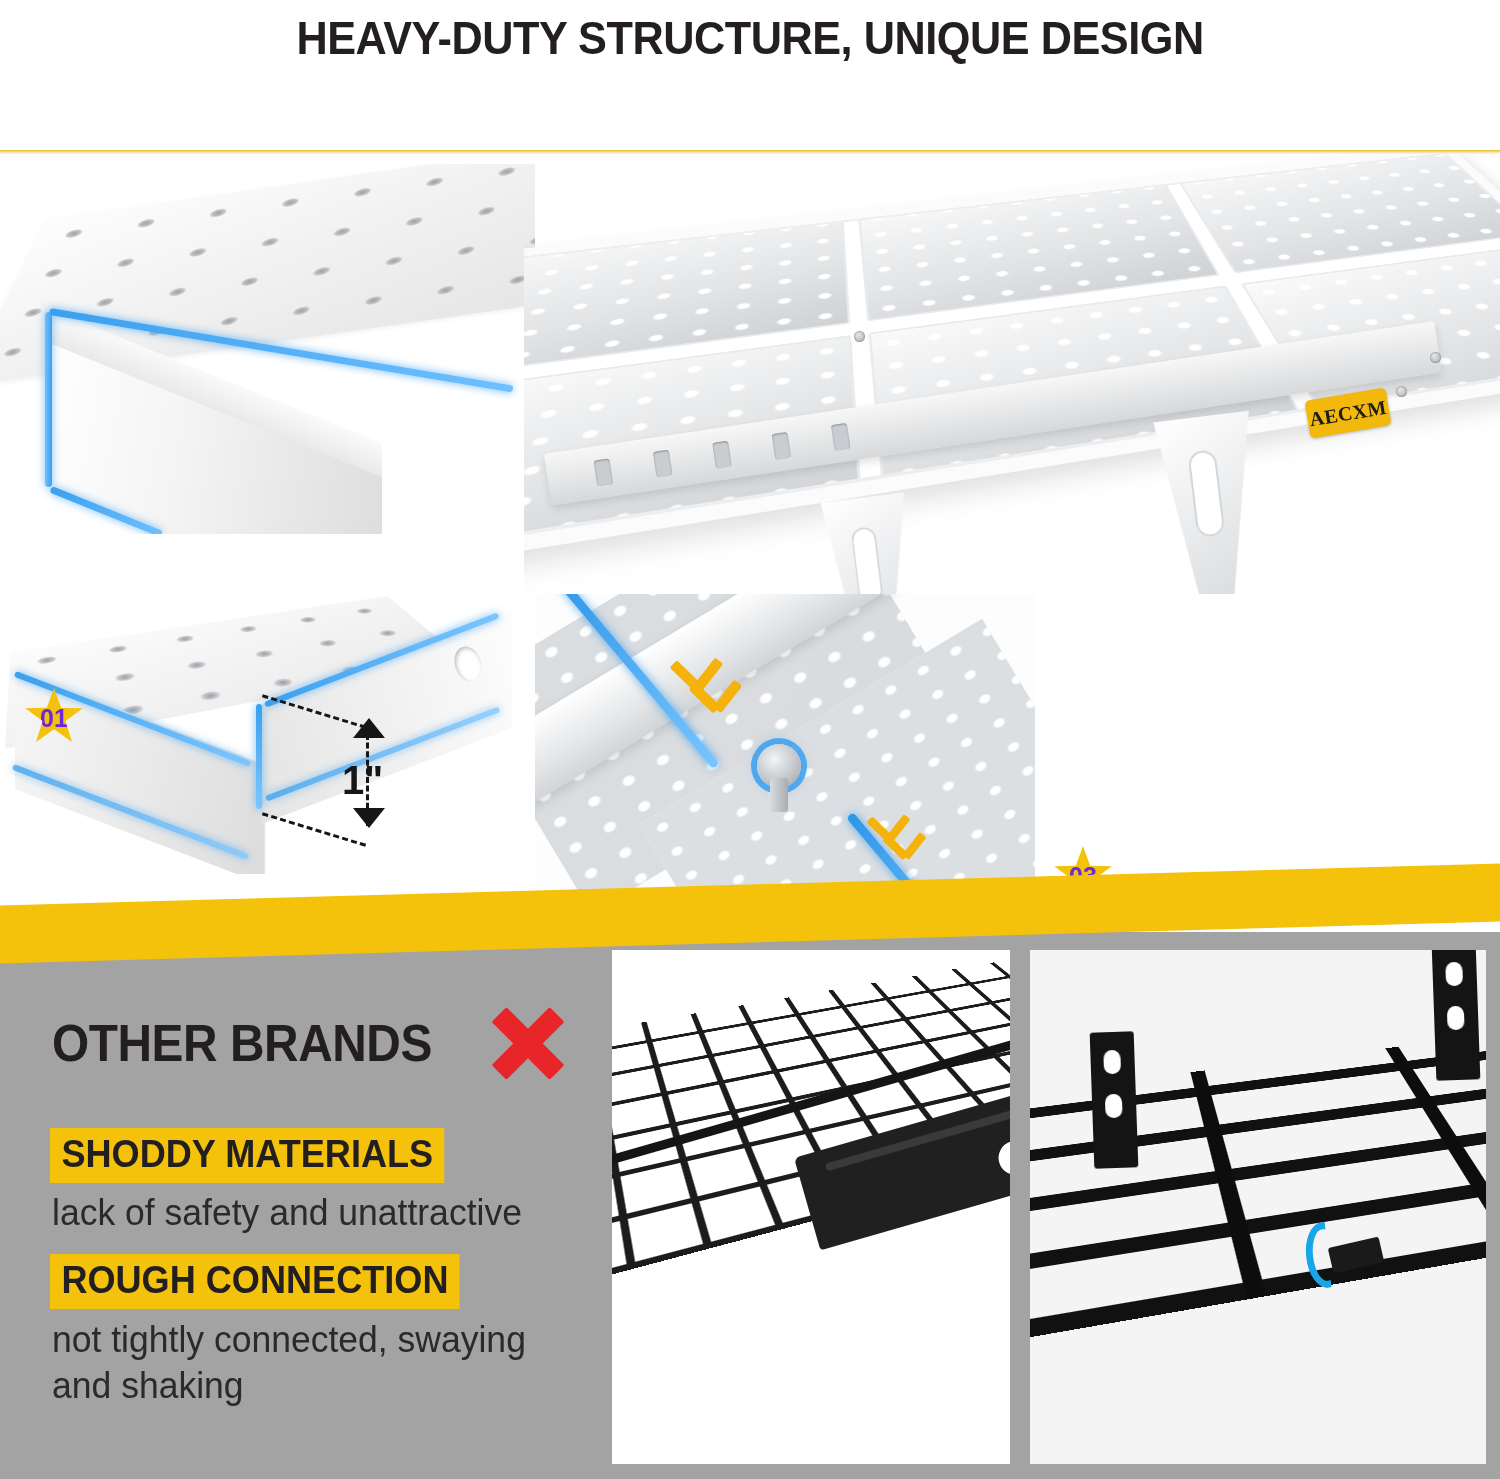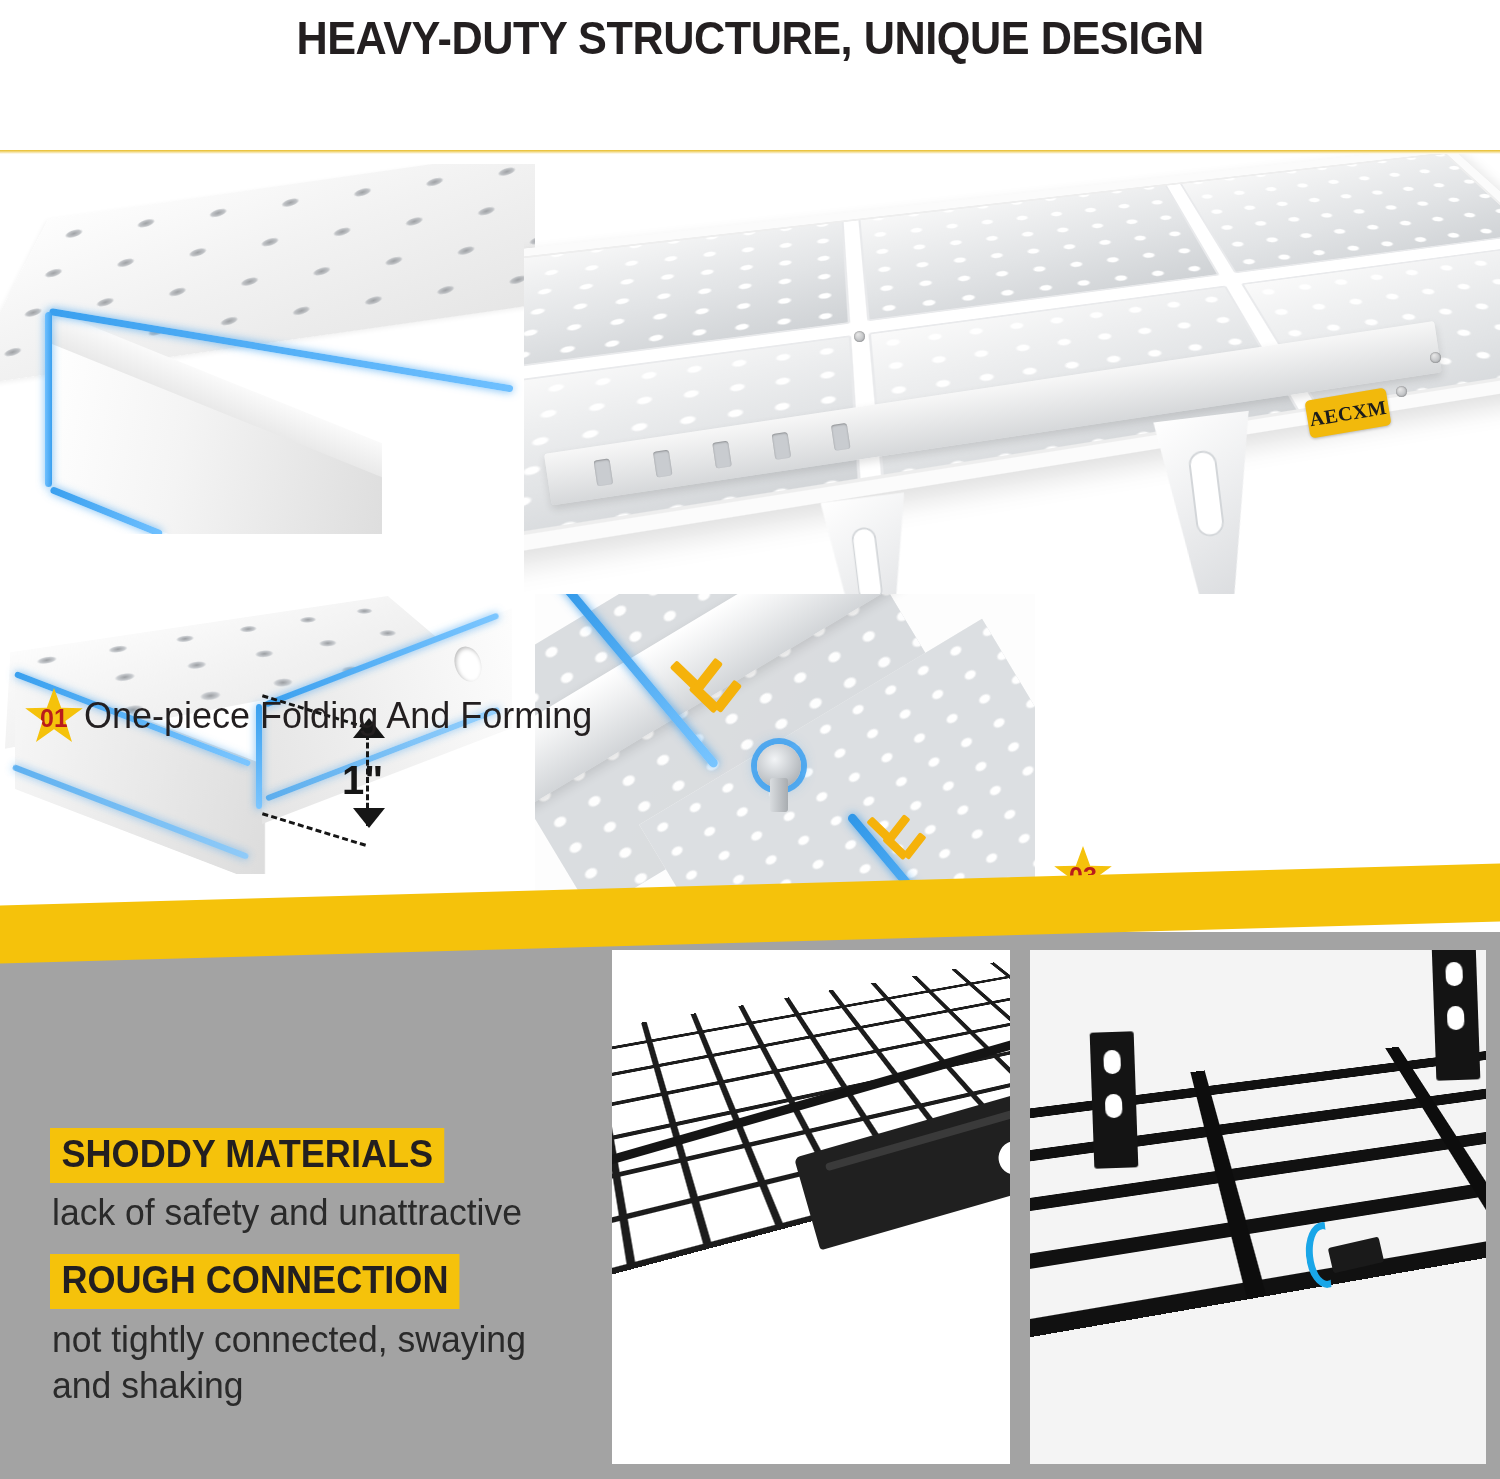--- a/index.html
+++ b/index.html
@@ -277,21 +277,21 @@
   .chevB2{ left:346px; top:250px; transform:scale(.95) rotate(-4deg); }
 
   
   .star {
     position:absolute; width:60px; height:58px; background:#F5C20B;
     clip-path: polygon(50% 0%, 62% 34%, 98% 35%, 69% 57%, 80% 93%, 50% 71%, 20% 93%, 31% 57%, 2% 35%, 38% 34%);
     display:flex; align-items:center; justify-content:center;
   }
   .star b {
     font-family:"Liberation Sans",sans-serif; font-size:25px; font-weight:700;
-    color:#b91c1c; margin-top:2px;
+    color:#6d28d9; margin-top:2px;
   }
   .cap-text {
     position:absolute; font-size:36px; color:#231f20; font-weight:400;
     font-family:"Liberation Sans",sans-serif; white-space:nowrap;
   }
   .cap01-star { left:24px; top:534px; }
   .cap01-text { left:84px; top:541px; }
   .cap03-star { left:1053px; top:692px; }
   .cap03-text {
     position:absolute; left:1040px; top:756px; width:450px;
@@ -522,33 +522,39 @@
         </div>
       <div class="chev chevB2">
           <span></span>
           <span></span>
         </div>
     </div>
 
     <div class="star cap01-star">
       <b>01</b>
     </div>
-    <div class="cap-text cap01-text">One-piece Folding And Forming</div>
 
     <div class="star cap03-star">
       <b>03</b>
     </div>
     <div class="cap03-text">Flexible Slide-rail Design, Free To Install At Any Wood Keel Pitch Point.</div>
   </div>
 
   <div class="divider"></div>
 
   <div class="bottom">
     <div class="bottom-mask"></div>
 
+    <div class="ob-title">
+      <span>OTHER BRANDS</span>
+      <div class="x-mark">
+          <i></i>
+          <i></i>
+        </div>
+    </div>
 
     <div class="hl hl1">SHODDY MATERIALS</div>
     <div class="sub sub1">lack of safety and unattractive</div>
 
     <div class="hl hl2">ROUGH CONNECTION</div>
     <div class="sub sub2">not tightly connected, swaying and shaking</div>
 
     <div class="photoA">
       <div class="mesh"></div>
       <div class="mesh-edge"></div>

